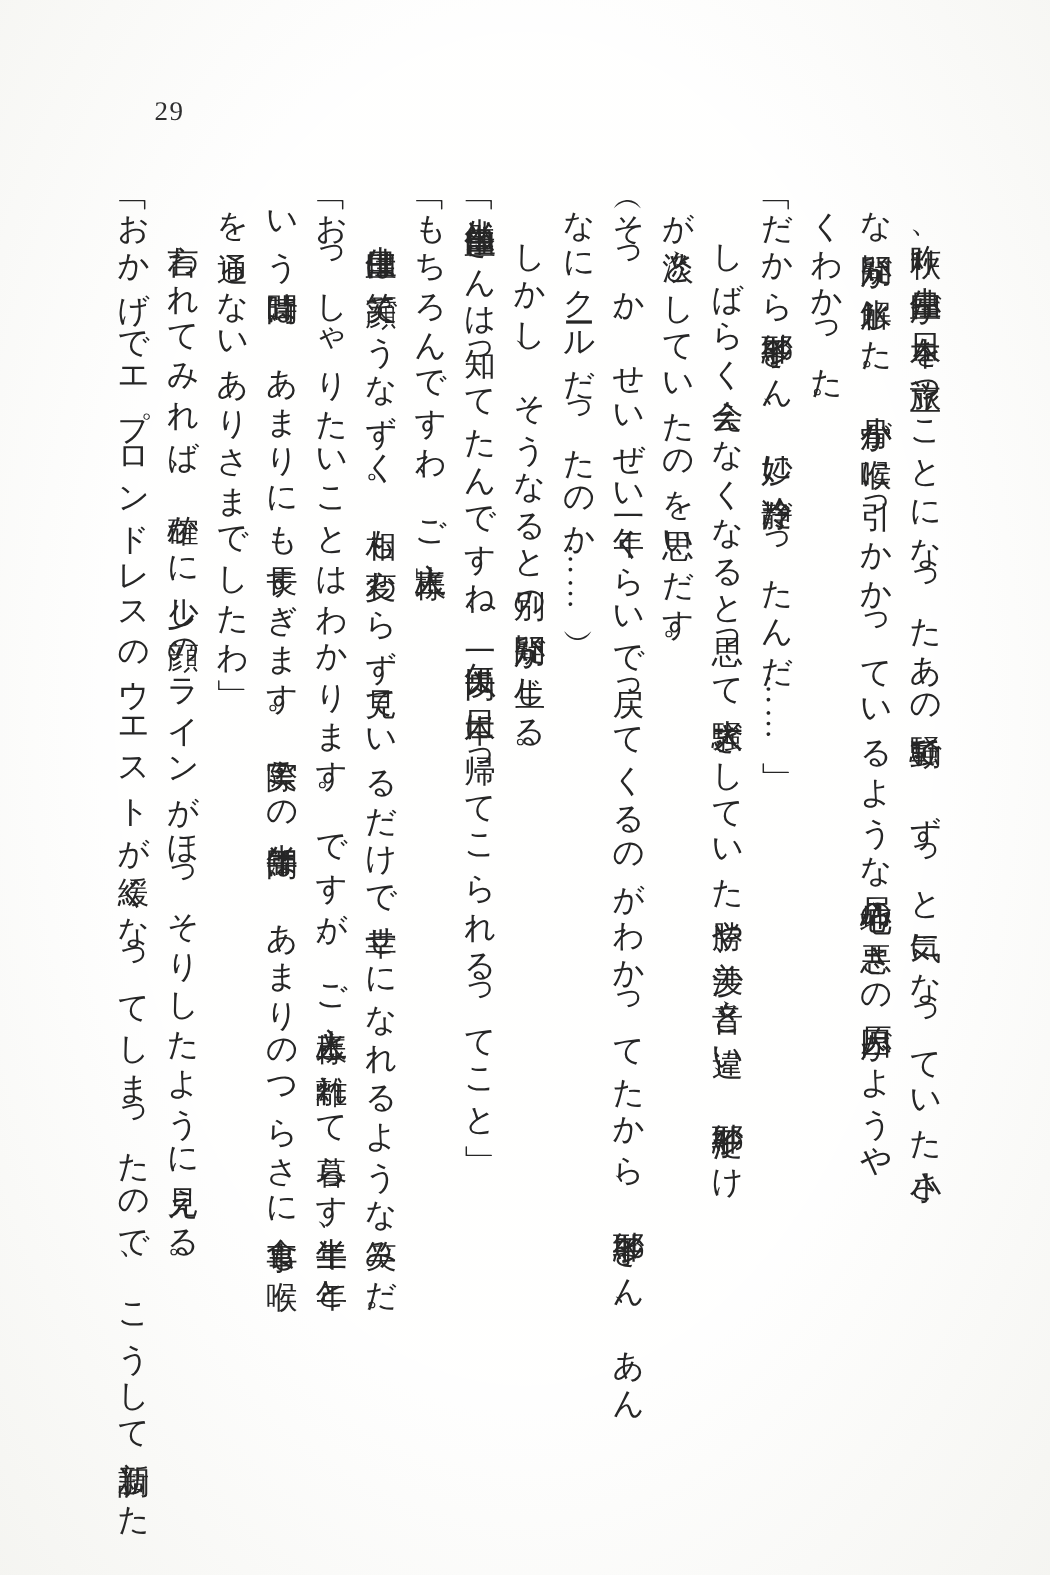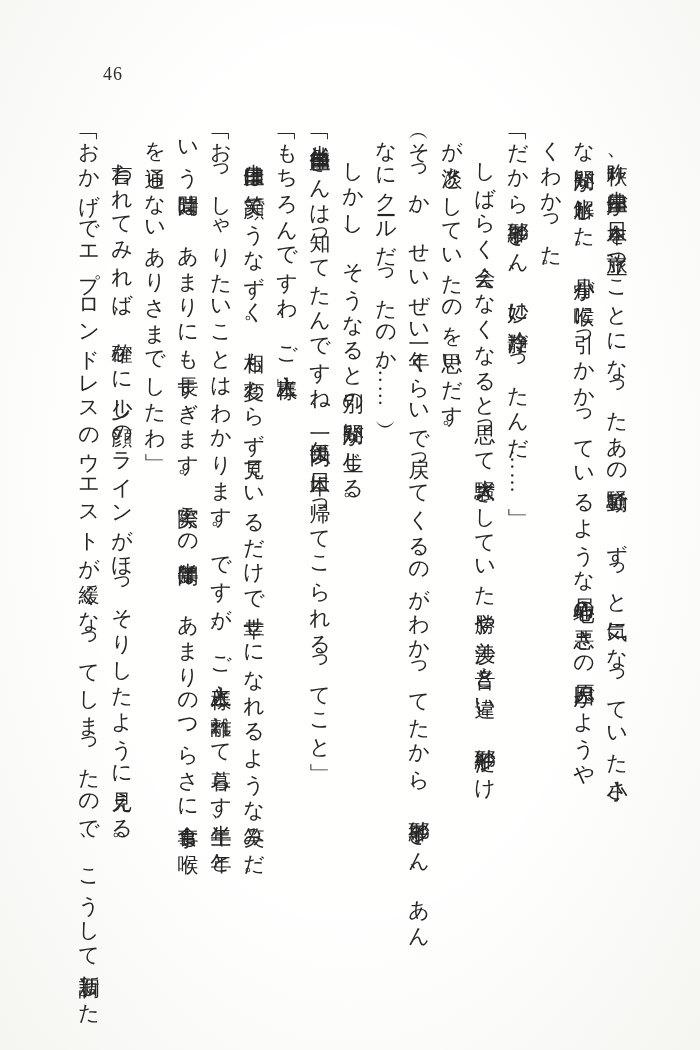--- a/index.html
+++ b/index.html
@@ -49,21 +49,21 @@
     white-space: pre;
   }
   .tcol.indent {
     text-indent: 1em;
   }
 </style>
 </head>
 <body>
 
 <div class="page" style="background-color: rgb(250, 250, 247);">
-  <div class="page-number">46</div>
+  <div class="page-number">29</div>
   <div class="text-block" style="color: rgb(38, 38, 38);">
       <div class="tcol indent">昨秋、由佳里が日本を旅立つことになったあの騒動で、ずっと気になっていた小さ</div>
       <div class="tcol">な疑問が氷解した。小骨が喉に引っかかっているような居心地の悪さの原因がようや</div>
       <div class="tcol">くわかった。</div>
       <div class="tcol">「だから紗耶子さん、妙に冷静だったんだ……」</div>
       <div class="tcol indent">しばらく会えなくなると思って大騒ぎしていた勝や美沙、音々と違い、紗耶子だけ</div>
       <div class="tcol">が淡々としていたのを思いだす。</div>
       <div class="tcol">（そっか、せいぜい一年くらいで戻ってくるのがわかってたから、紗耶子さん、あん</div>
       <div class="tcol">なにクールだったのか……）</div>
       <div class="tcol indent">しかし、そうなると別の疑問が生じる。</div>

